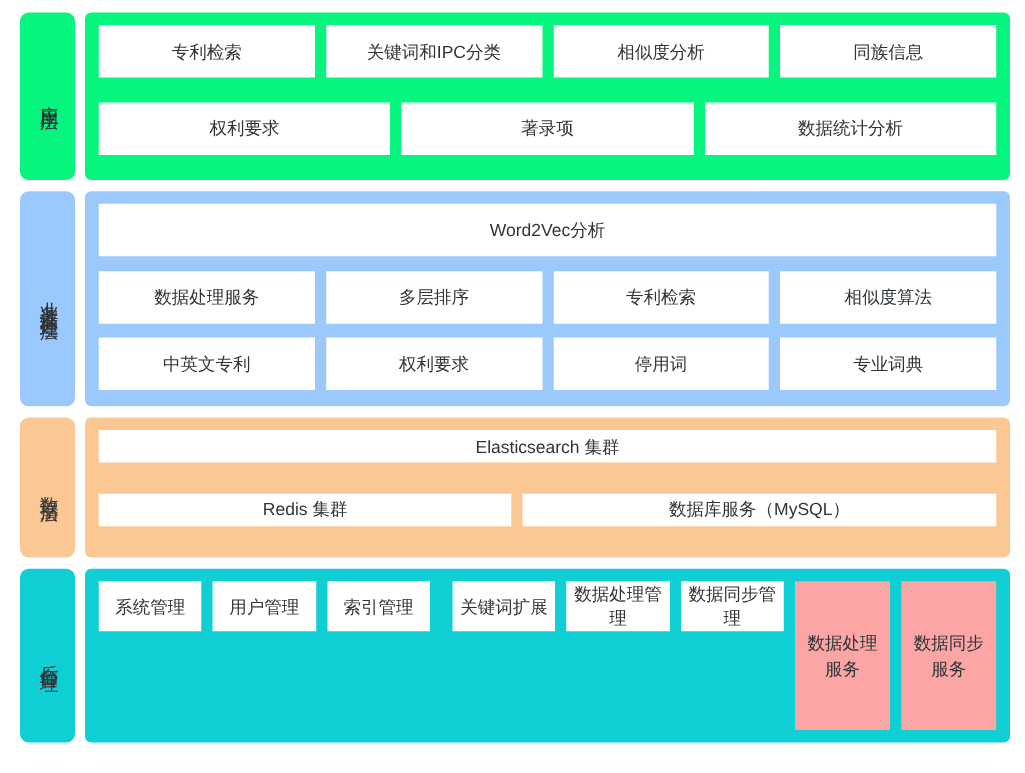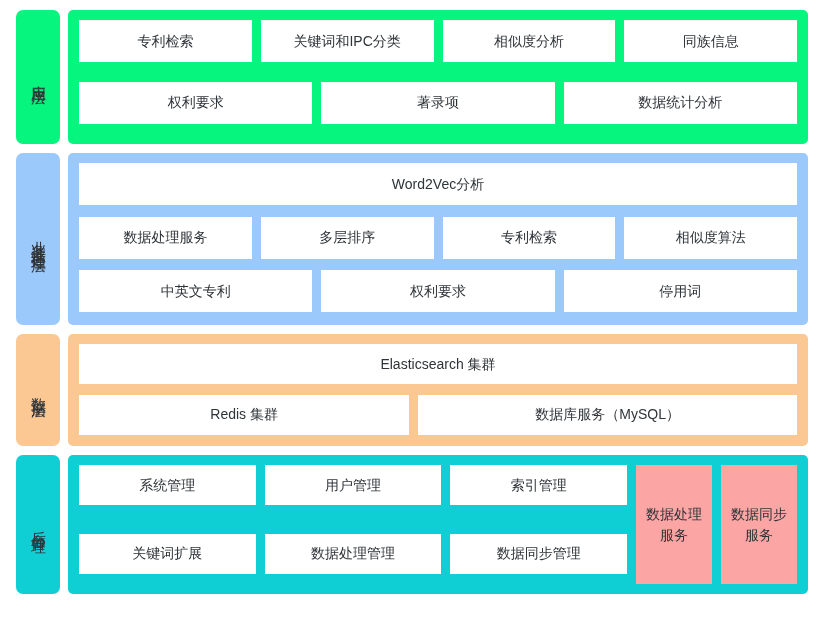--- a/index.html
+++ b/index.html
@@ -96,38 +96,37 @@
   
   .layer-biz .layer-label { background: #9cc9fc; }
   .layer-biz .layer-body  { background: #9cc9fc; }
   .layer-biz { height: 172px; border-radius: 12px; }
   .layer-biz .card { height: 42px; }
 
   
   .layer-data .layer-label { background: #fbc893; }
   .layer-data .layer-body  { background: #fbc893; }
   .layer-data { height: 112px; }
-  .layer-data .card { height: 40px; }
+  .layer-data .card { height: 26px; }
   .layer-data .row-split .card.left  { flex: 0 0 46%; }
   .layer-data .row-split .card.right { flex: 1 1 auto; }
 
   
   .layer-admin .layer-label { background: #0fcfd5; }
   .layer-admin .layer-body  { background: #0fcfd5; }
   .layer-admin { height: 139px; }
 
   .admin-grid {
     display: flex;
     gap: 9px;
     flex: 1 1 auto;
   }
   .admin-left {
     flex: 1 1 auto;
     display: flex;
-    flex-direction: column;
     gap: 18px;
     min-width: 0;
     justify-content: space-between;
   }
   .admin-left .row { flex: 1 1 0; }
   .admin-left .card { height: 40px; }
   .admin-tall {
     flex: 0 0 76px;
     display: flex;
     align-items: center;
@@ -176,20 +175,21 @@
       <div class="row">
         <div class="card">数据处理服务</div>
         <div class="card">多层排序</div>
         <div class="card">专利检索</div>
         <div class="card">相似度算法</div>
       </div>
       <div class="row">
         <div class="card">中英文专利</div>
         <div class="card">权利要求</div>
         <div class="card">停用词</div>
+        <div class="card">专业词典</div>
       </div>
     </div>
   </section>
 
   <section class="layer layer-data">
     <div class="layer-label">
       <span class="layer-label-text">数据层</span>
     </div>
     <div class="layer-body">
       <div class="row">

